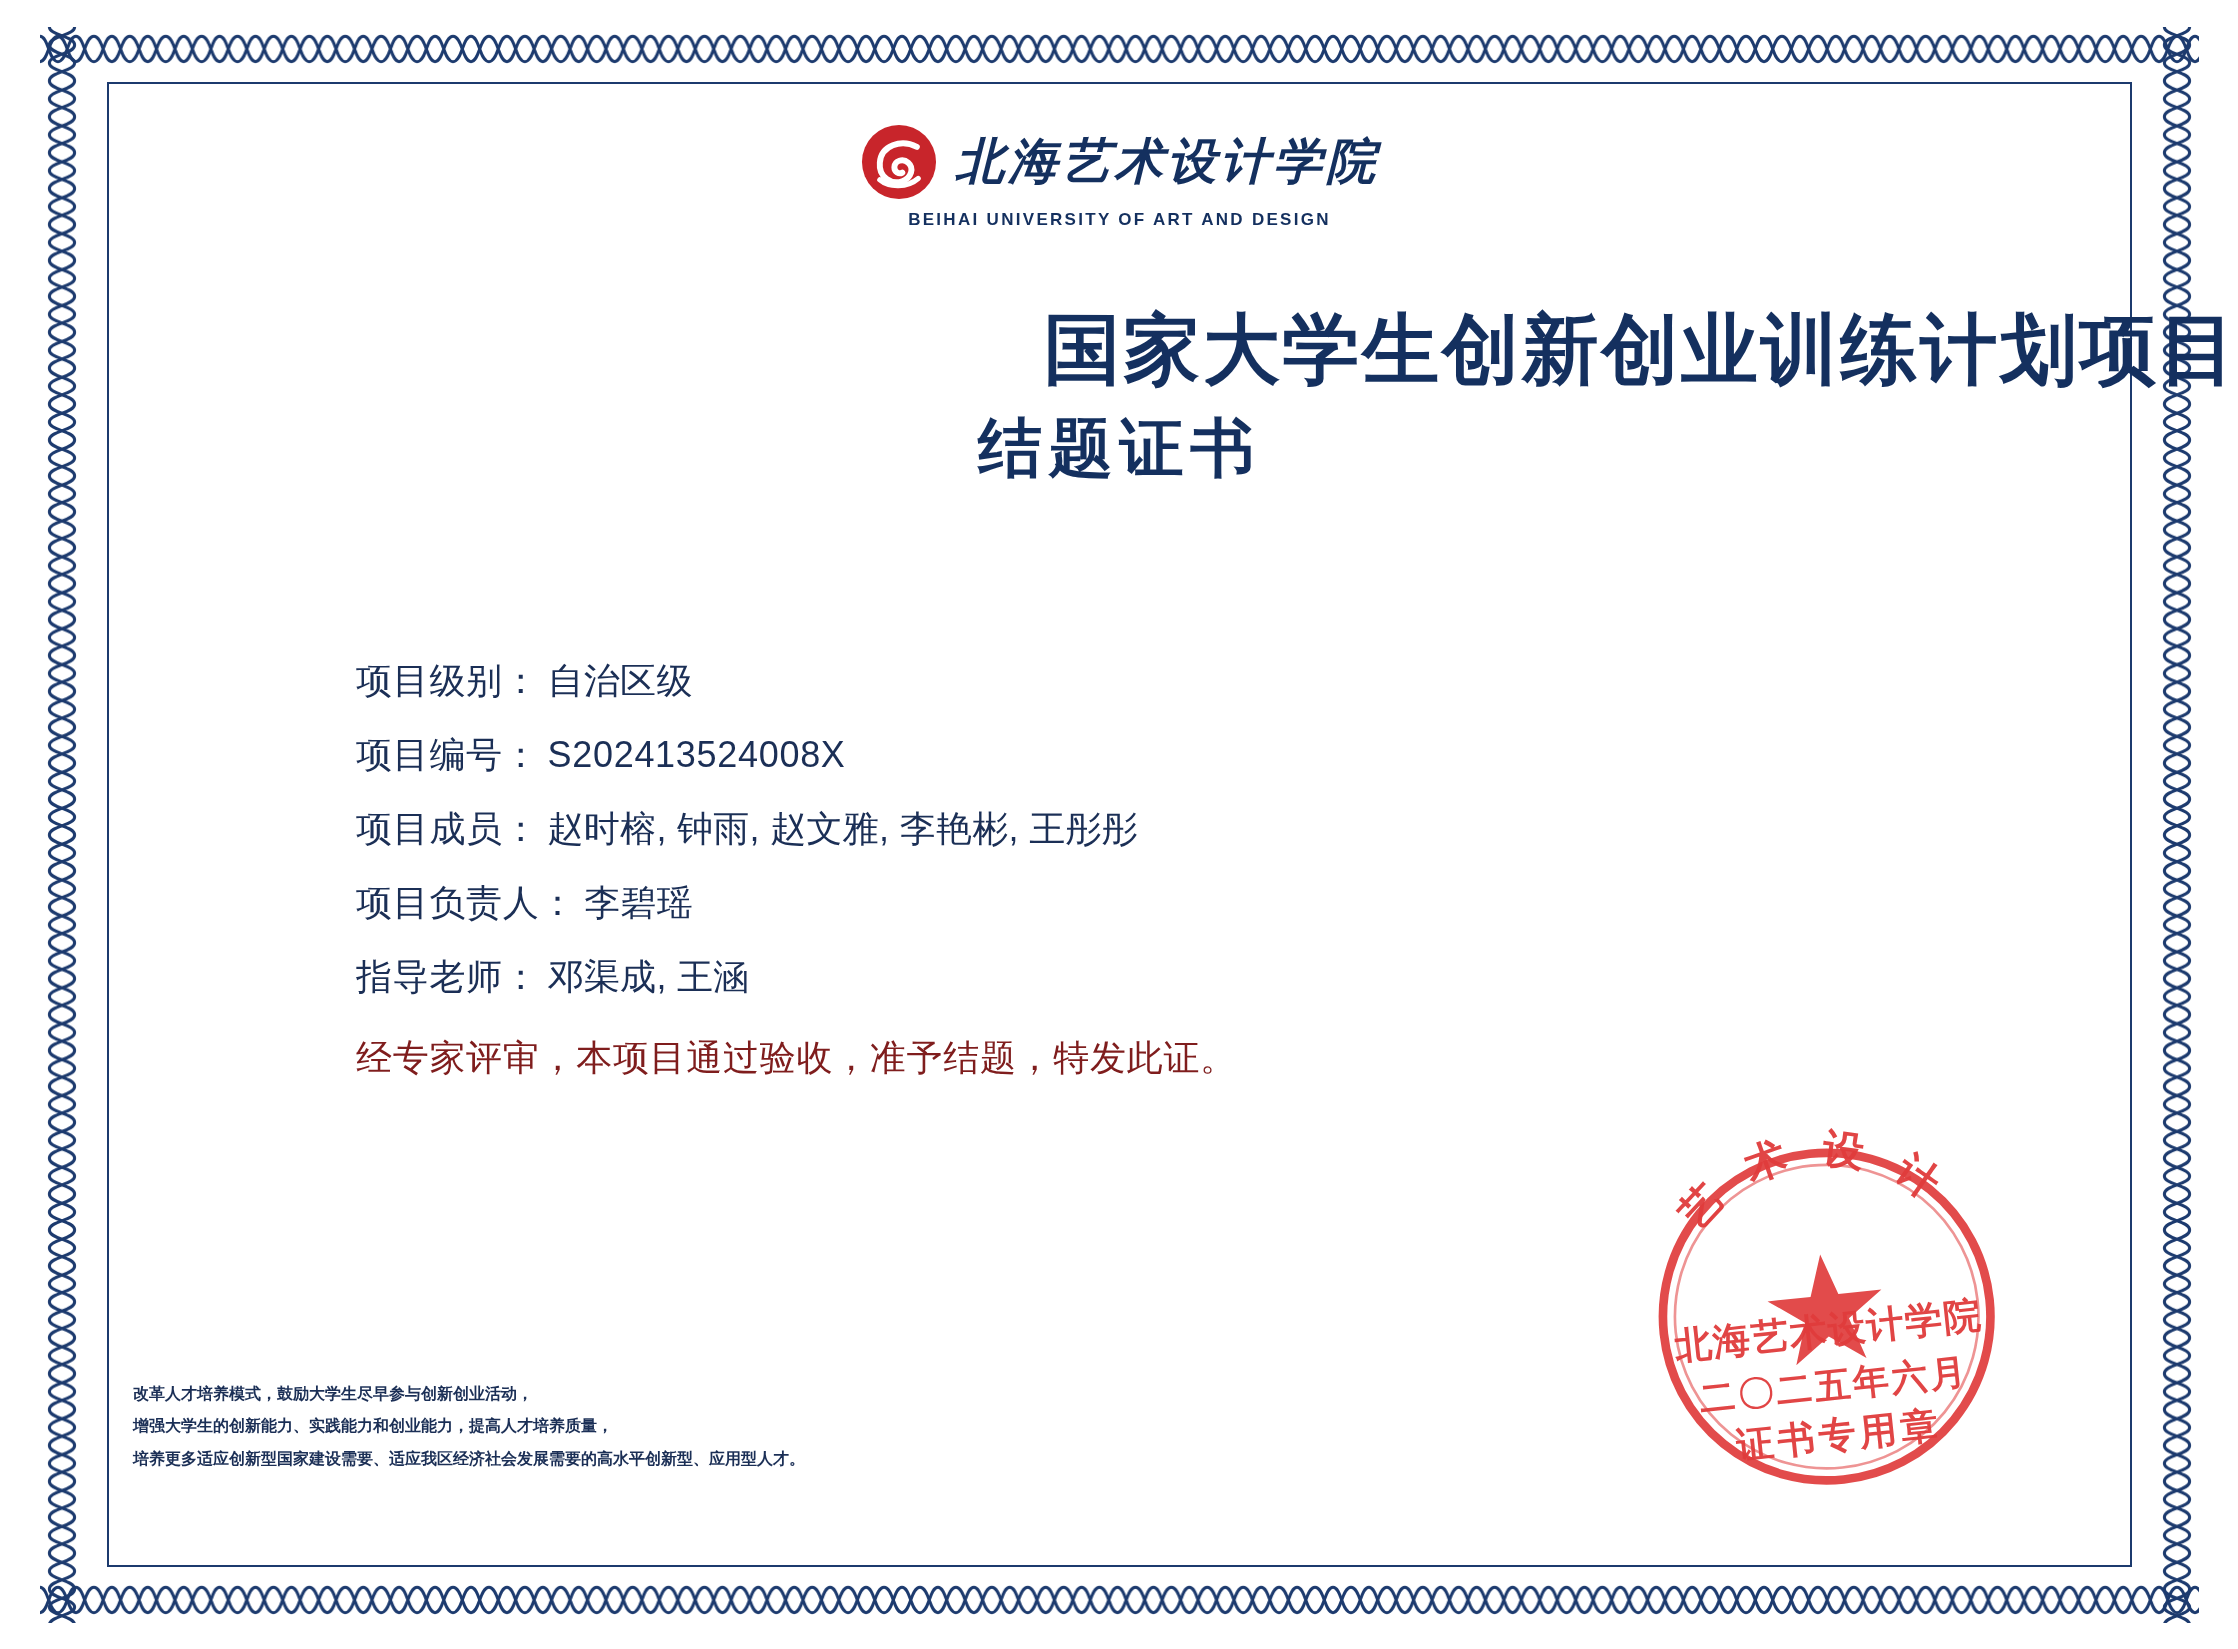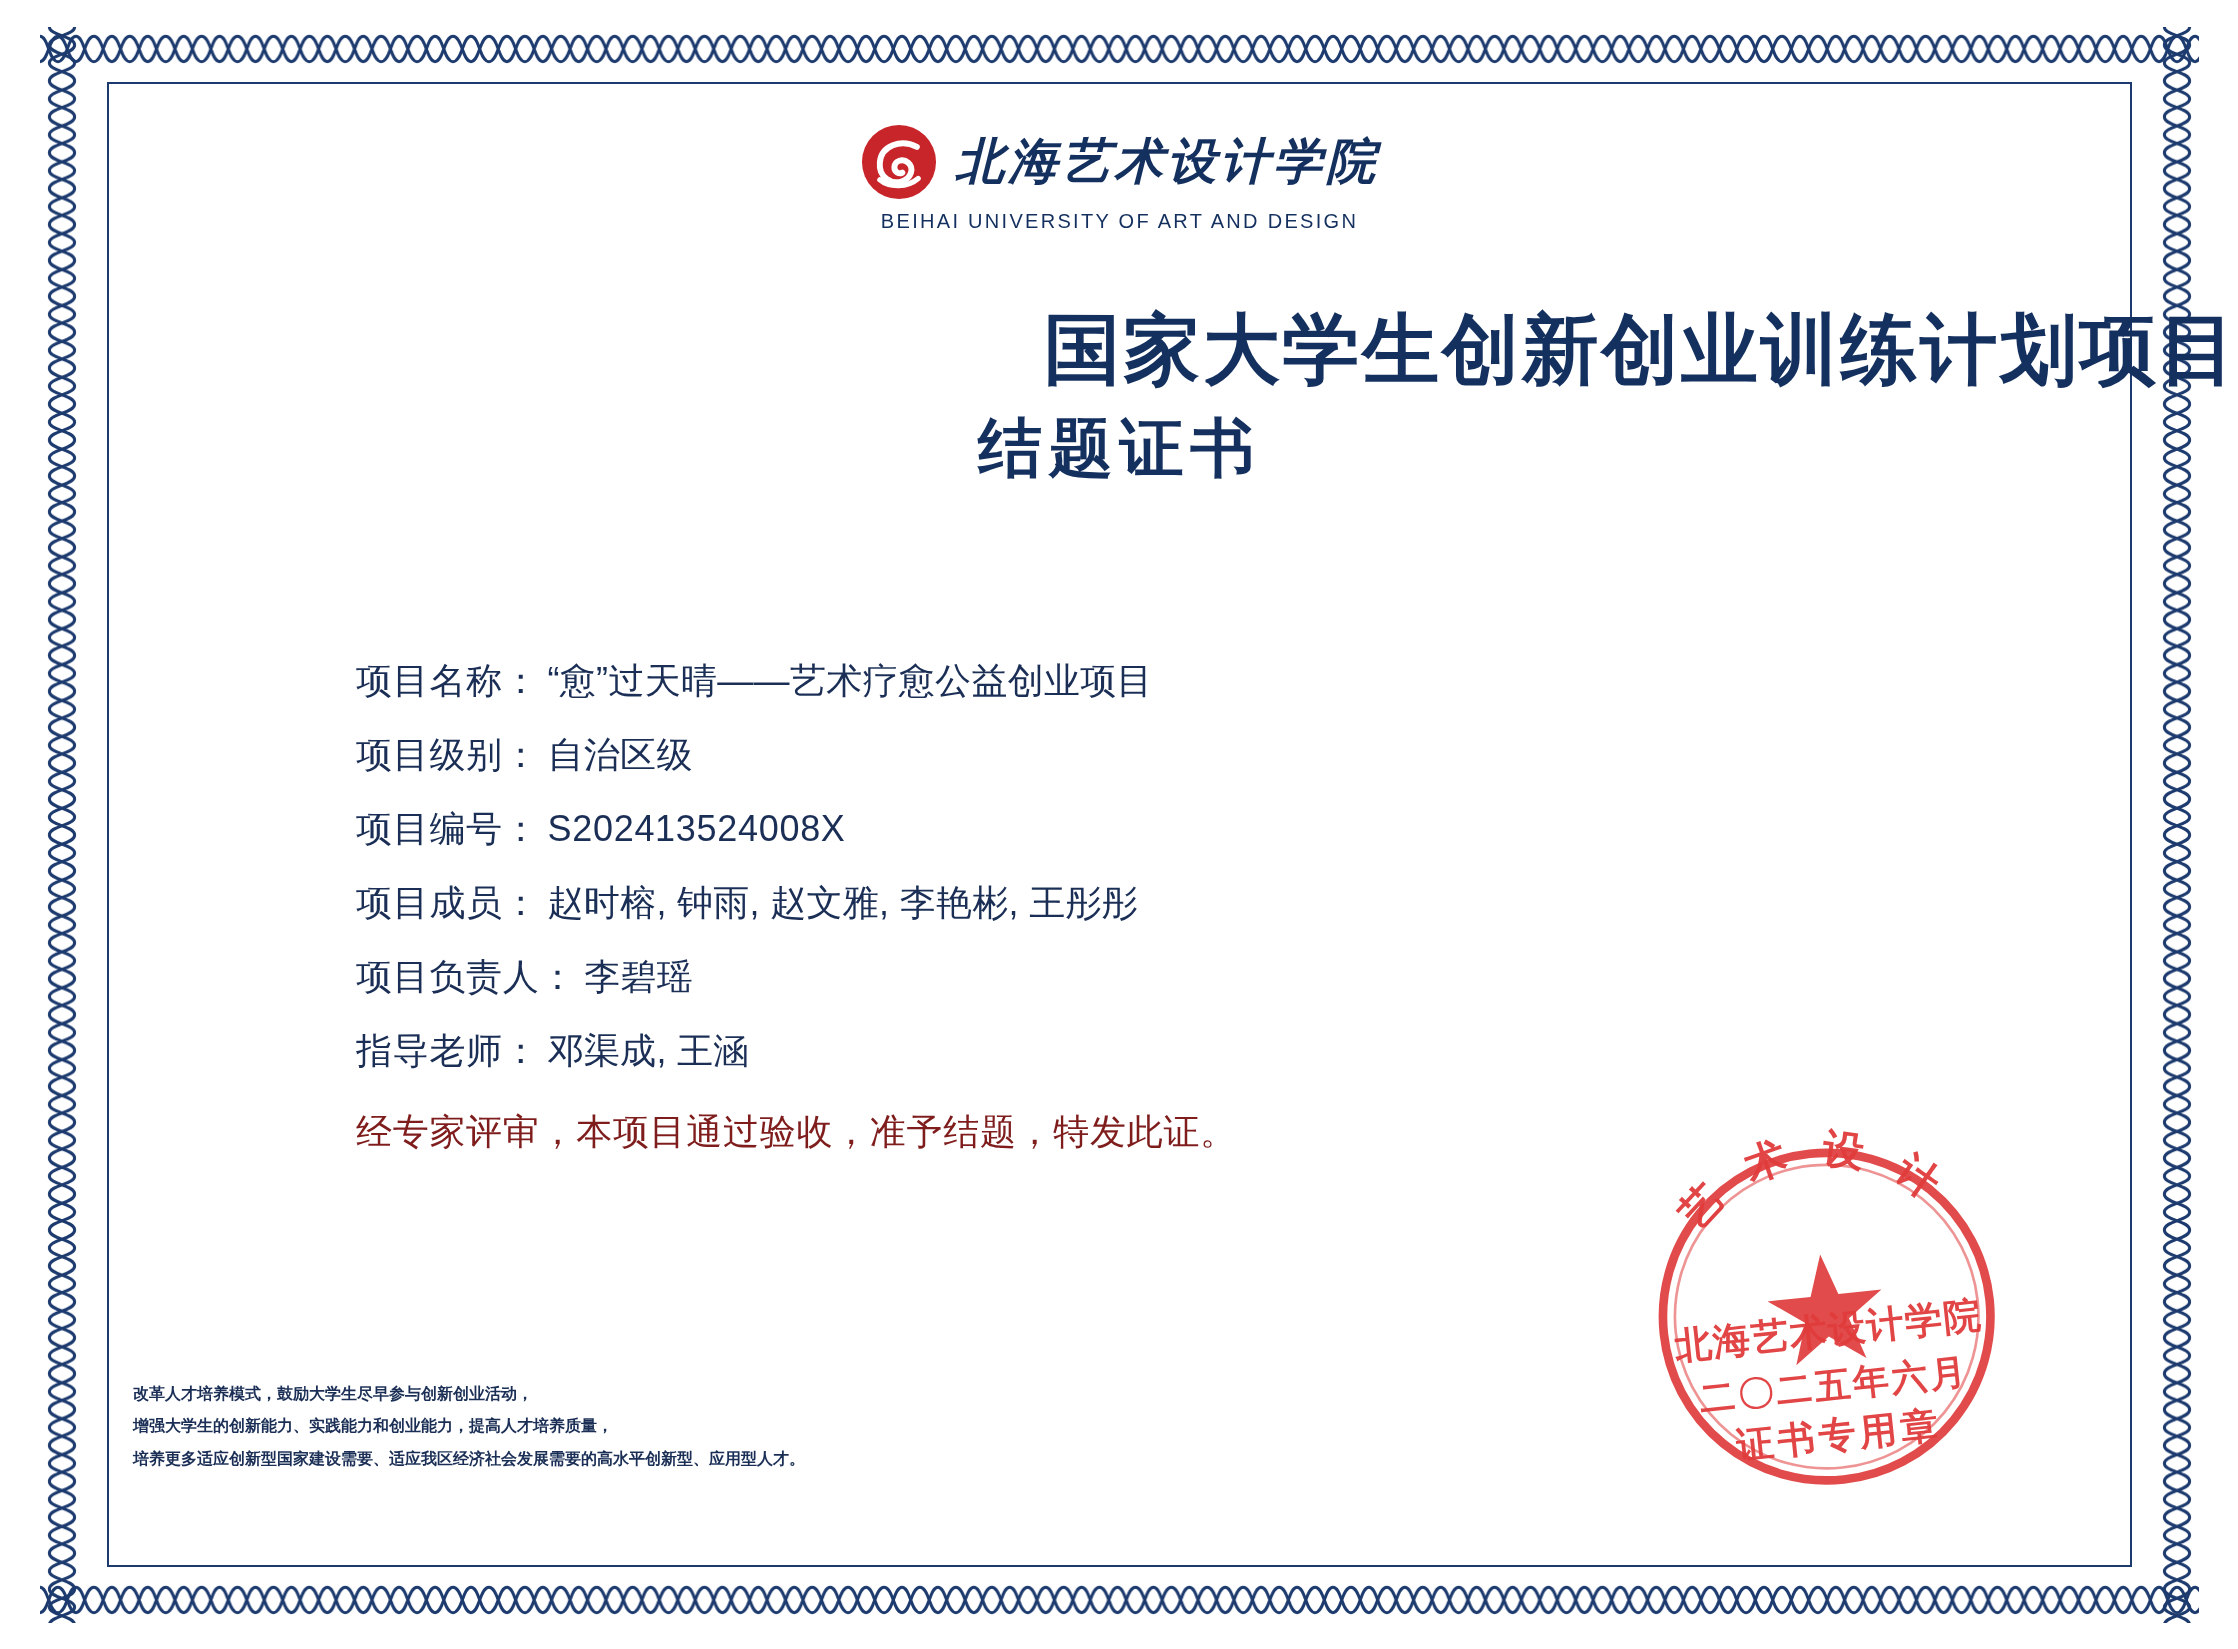--- a/index.html
+++ b/index.html
@@ -79,22 +79,22 @@
     font-family: "Liberation Serif", "DejaVu Serif", serif;
     font-size: 49px;
     font-weight: bold;
     letter-spacing: 4px;
     color: #14305f;
     font-style: italic;
     white-space: nowrap;
   }
   .logo-en {
     margin-top: 9.3px;
-    font-size: 20px;
-    font-weight: normal;
+    font-size: 17px;
+    font-weight: bold;
     letter-spacing: 2.3px;
     color: #14305f;
     white-space: nowrap;
   }
 
   
   .title-block {
     position: absolute;
     left: 0;
     right: 0;
@@ -236,24 +236,20 @@
     <div class="logo-en">BEIHAI UNIVERSITY OF ART AND DESIGN</div>
   </div>
 
   <div class="title-block">
     <div class="title-main">国家大学生创新创业训练计划项目</div>
     <div class="title-sub">结题证书</div>
   </div>
 
   <div class="fields">
 
-    <div class="field-row">
-      <span class="field-label">项目名称：</span>
-      <span class="field-value">“愈”过天晴——艺术疗愈公益创业项目</span>
-    </div>
 
     <div class="field-row">
       <span class="field-label">项目级别：</span>
       <span class="field-value">自治区级</span>
     </div>
 
     <div class="field-row">
       <span class="field-label">项目编号：</span>
       <span class="field-value ascii">S202413524008X</span>
     </div>

